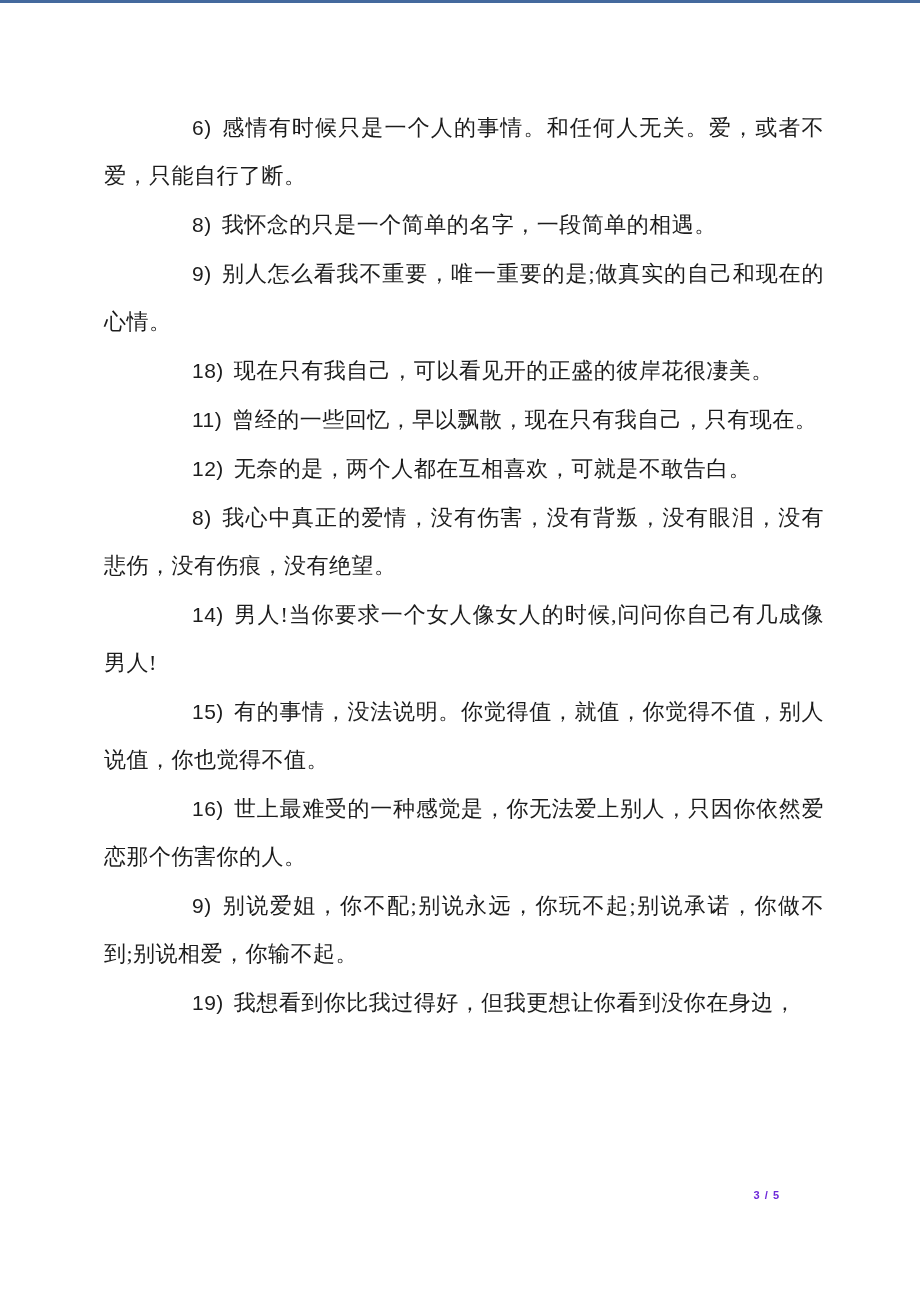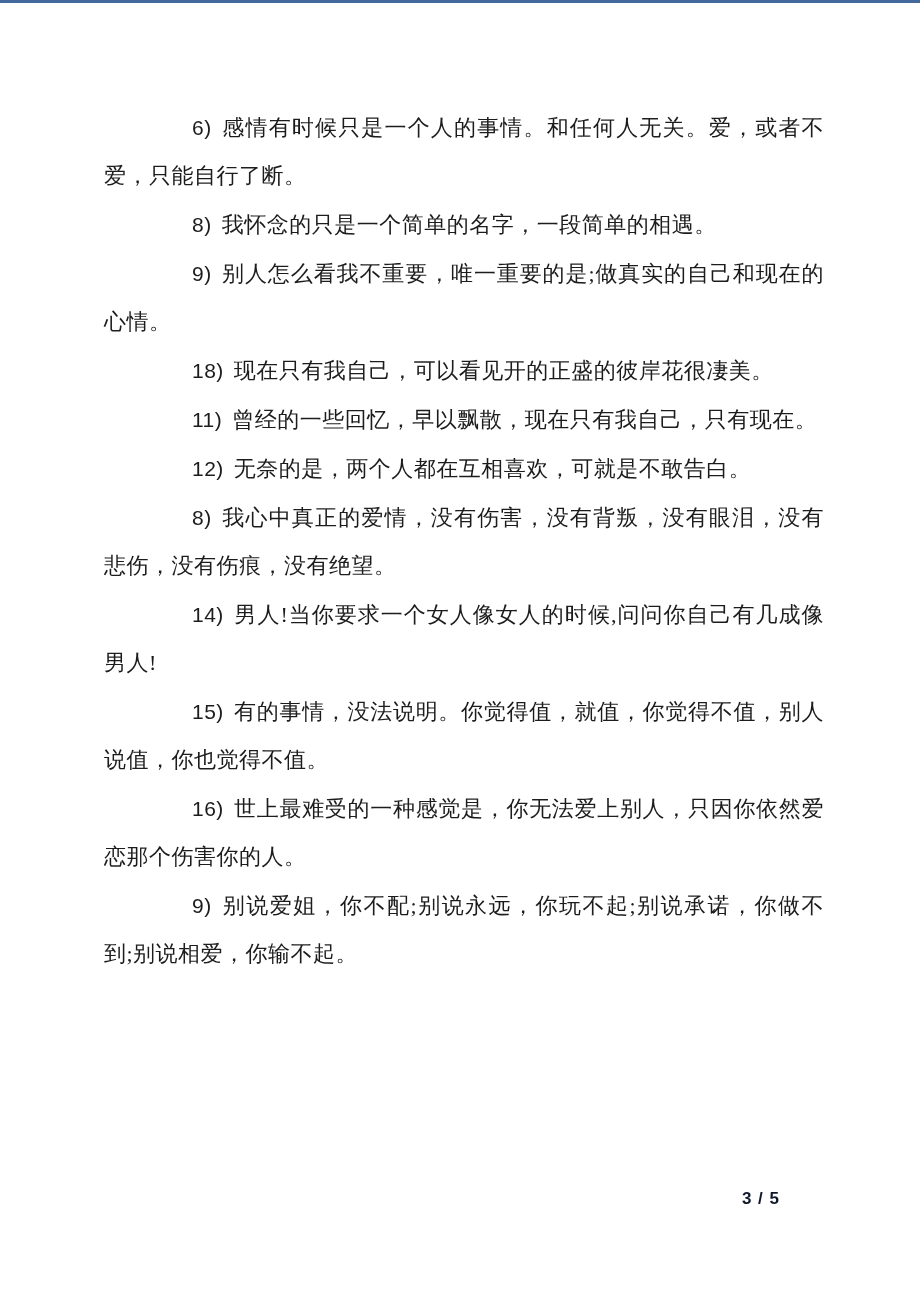--- a/index.html
+++ b/index.html
@@ -45,23 +45,23 @@
     margin-right: 10px;
   }
   .quote-text {
     font-family: "Liberation Serif", "DejaVu Serif", serif;
   }
   .page-footer {
     position: absolute;
     top: 1189px;
     right: 140px;
     font-family: "Liberation Sans", "DejaVu Sans", sans-serif;
-    font-size: 17px;
+    font-size: 11px;
     font-weight: bold;
-    color: #0f172a;
+    color: #6d28d9;
     letter-spacing: 1px;
   }
 </style>
 </head>
 <body>
 
 <div class="top-rule"></div>
 
 <div class="doc-body">
   <p class="quote-item">
@@ -90,15 +90,18 @@
   </p>
   <p class="quote-item">
     <span class="quote-number">15)</span><span class="quote-text">有的事情，没法说明。你觉得值，就值，你觉得不值，别人说值，你也觉得不值。</span>
   </p>
   <p class="quote-item">
     <span class="quote-number">16)</span><span class="quote-text">世上最难受的一种感觉是，你无法爱上别人，只因你依然爱恋那个伤害你的人。</span>
   </p>
   <p class="quote-item">
     <span class="quote-number">9)</span><span class="quote-text">别说爱姐，你不配;别说永远，你玩不起;别说承诺，你做不到;别说相爱，你输不起。</span>
   </p>
+  <p class="quote-item">
+    <span class="quote-number">19)</span><span class="quote-text">我想看到你比我过得好，但我更想让你看到没你在身边，</span>
+  </p>
 </div>
 
 <div class="page-footer">3 / 5</div>
 
 </body></html>

